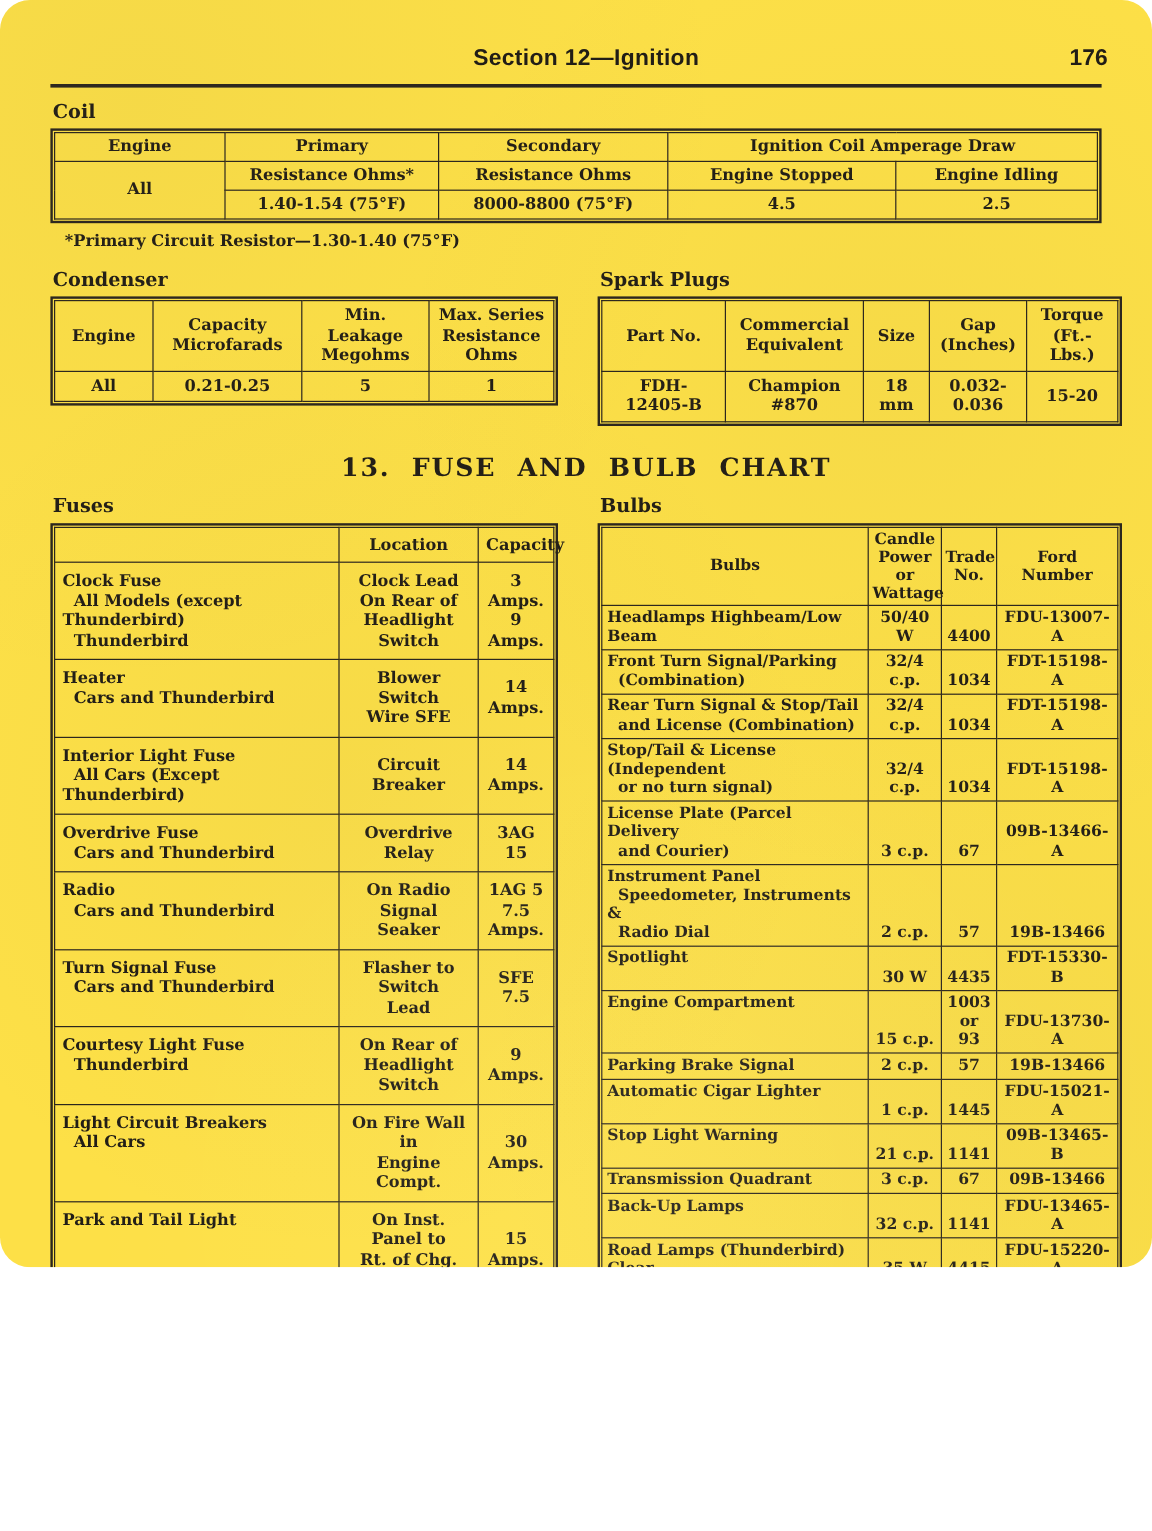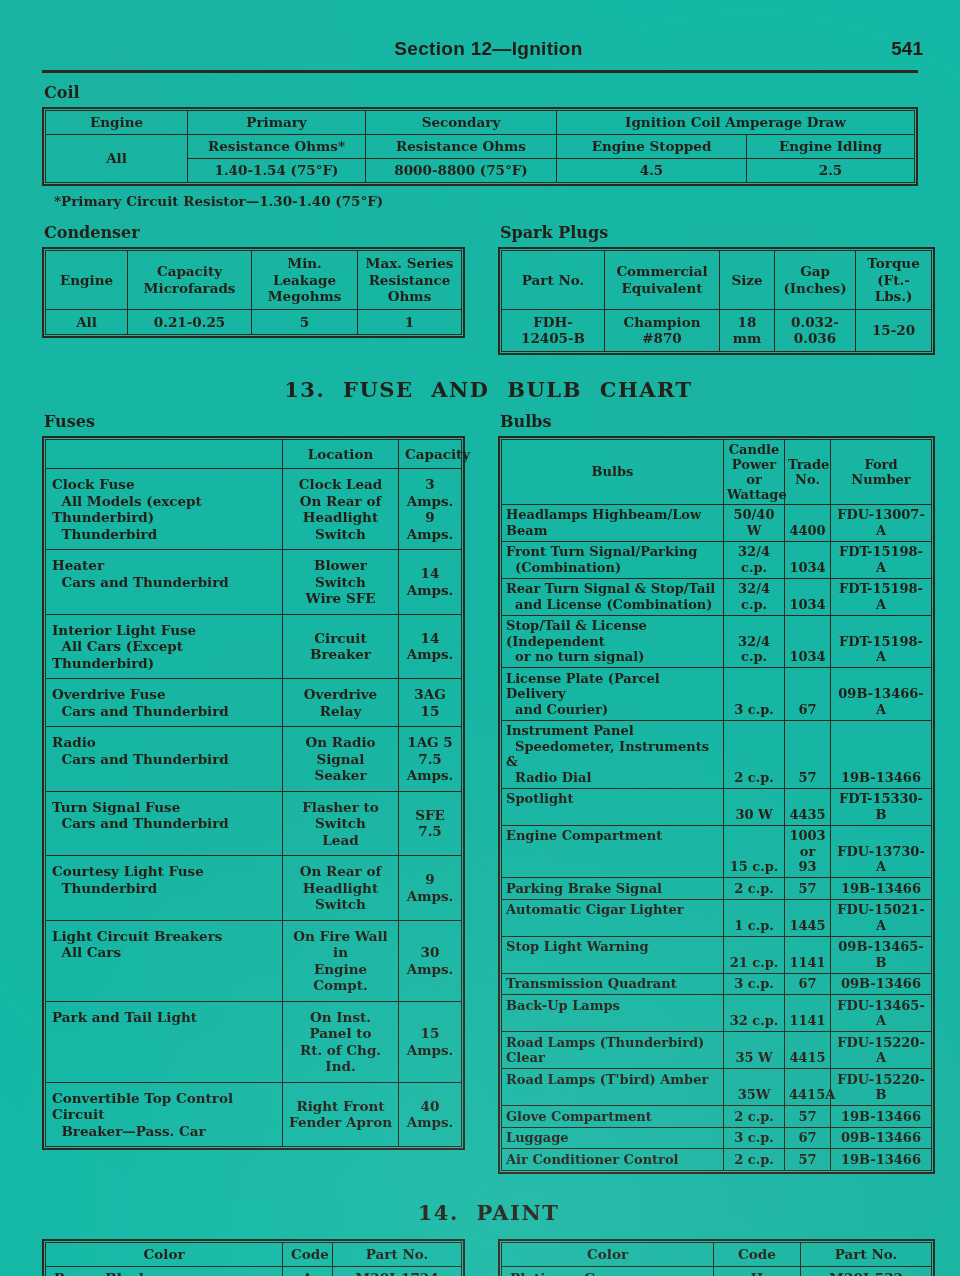--- a/index.html
+++ b/index.html
@@ -1,24 +1,25 @@
 <!DOCTYPE html>
 <html><head>
 <meta charset="utf-8">
 <style>
   html,body{margin:0;padding:0;}
   .page{
     position:relative;
-    width:960px;height:1276px;
-    background:#14b8a6;
+    width:960px;height:1056px;
+    background:#fde047;
     box-sizing:border-box;
     padding:30px 25px 0 42px;
     font-family:"DejaVu Serif","Liberation Serif",serif;
     color:#211d16;
     overflow:hidden;
+    border-radius:25px;
   }
   
   .page::before{
     content:"";position:absolute;inset:0;pointer-events:none;
     background-image:
       radial-gradient(circle at 12% 8%, rgba(120,105,70,.06), transparent 38%),
       radial-gradient(circle at 78% 30%, rgba(120,105,70,.05), transparent 40%),
       radial-gradient(circle at 30% 62%, rgba(120,105,70,.05), transparent 42%),
       radial-gradient(circle at 88% 85%, rgba(120,105,70,.06), transparent 36%),
       radial-gradient(circle at 55% 95%, rgba(255,255,240,.08), transparent 40%);
@@ -84,21 +85,21 @@
   h1,h2{margin:0;font-size:inherit;}
 </style>
 </head>
 <body>
 
 <div class="page">
 
   
   <div class="running-head">
     <div class="rh-title">Section 12—Ignition</div>
-    <div class="rh-page">541</div>
+    <div class="rh-page">176</div>
   </div>
   <div class="head-rule"></div>
 
   
   <div class="sec-label tight">Coil</div>
   <div class="tblwrap coil-wrap">
     <table>
       <colgroup>
           <col style="width:142px">
           <col style="width:178px">

